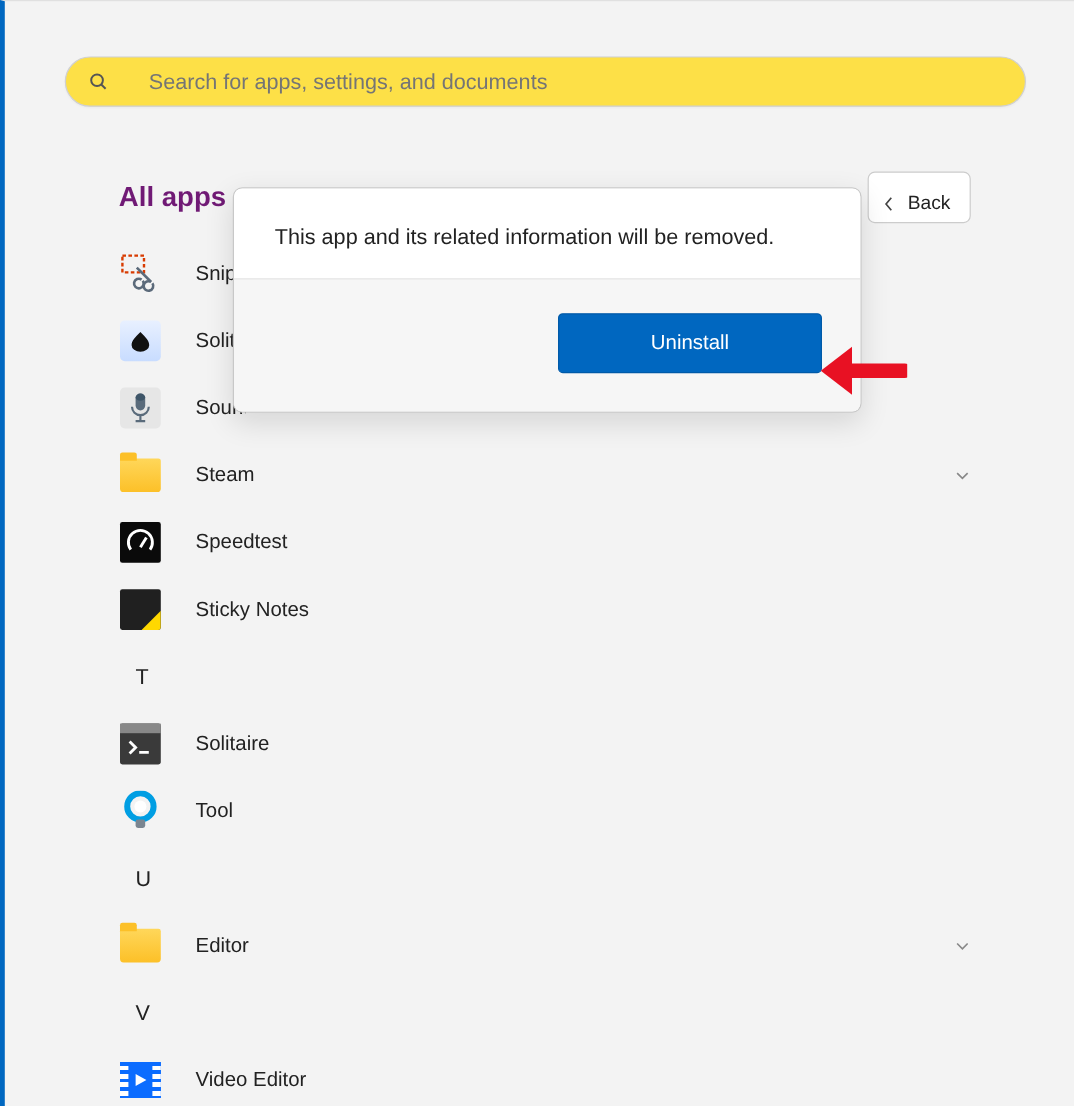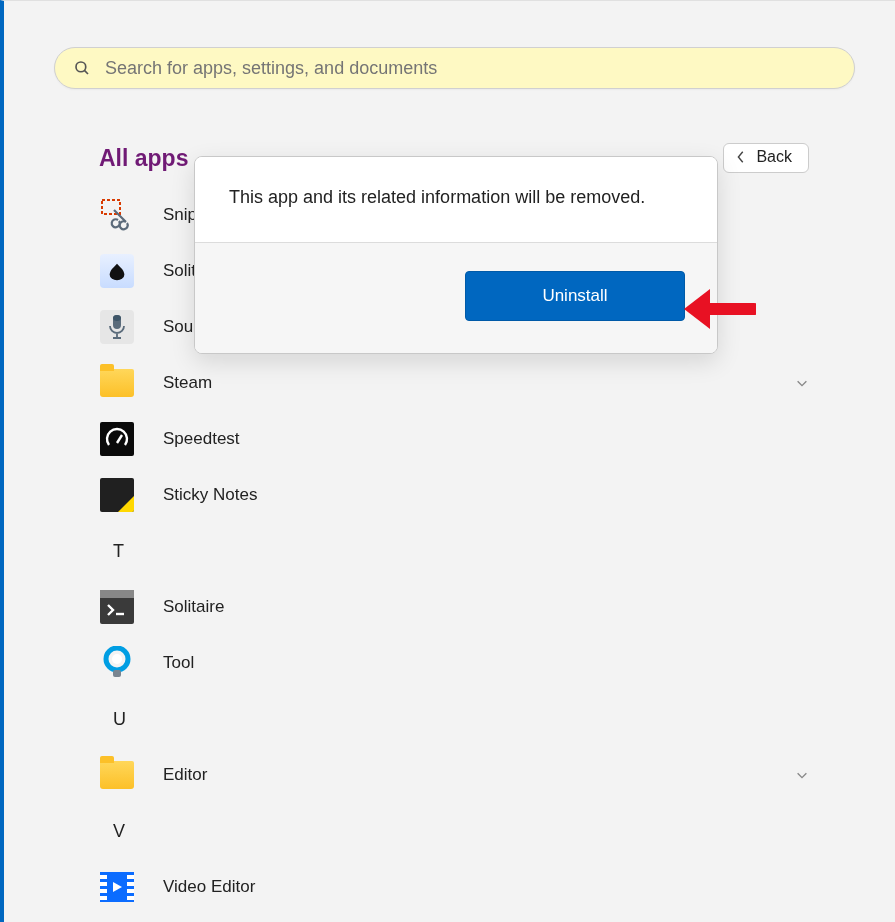--- a/index.html
+++ b/index.html
@@ -9,27 +9,28 @@
       width: 895px;
       height: 922px;
       position: relative;
       overflow: hidden;
       border-left: 4px solid #0067c0;
       border-top: 1px solid #e0e0e0;
     }
     .search-bar {
       margin: 46px 40px 0 50px;
       height: 42px;
-      background: #fef9c3;
+      background: #fde047;
       border: 1px solid #d0d0d0;
       border-radius: 22px;
       display: flex;
       align-items: center;
       padding: 0 18px;
       box-shadow: 0 1px 2px rgba(0,0,0,0.04);
+      gap: 19px;
     }
     .search-bar .icon {
       width: 18px; height: 18px;
       margin-right: 14px;
       color: #555;
       flex-shrink: 0;
     }
     .search-bar input {
       border: none;
       outline: none;
@@ -49,21 +50,21 @@
       font-weight: 600;
       color: #701a75;
     }
     .back-btn {
       display: flex;
       align-items: center;
       gap: 10px;
       border: 1px solid #ccc;
       background: #fff;
       border-radius: 6px;
-      padding: 4px 16px 6px 12px;
+      padding: 17px 16px 6px 12px;
       font-size: 16px;
       color: #222;
       cursor: pointer;
     }
     .back-btn svg { width: 10px; height: 14px; }
     .app-list {
       margin: 14px 86px 0 95px;
     }
     .app-item {
       display: flex;
@@ -120,21 +121,21 @@
       left: 190px;
       top: 155px;
       width: 524px;
       background: #fff;
       border: 1px solid #c8c8c8;
       border-radius: 8px;
       box-shadow: 0 8px 24px rgba(0,0,0,0.12);
       overflow: hidden;
     }
     .dialog-body {
-      padding: 30px 24px 34px 34px;
+      padding: 30px 24px 24px 34px;
       font-size: 18px;
       color: #222;
       border-bottom: 1px solid #dcdcdc;
       background:#fff;
     }
     .dialog-actions {
       background: #f6f6f6;
       padding: 28px 32px 32px;
       display: flex;
       justify-content: flex-end;

